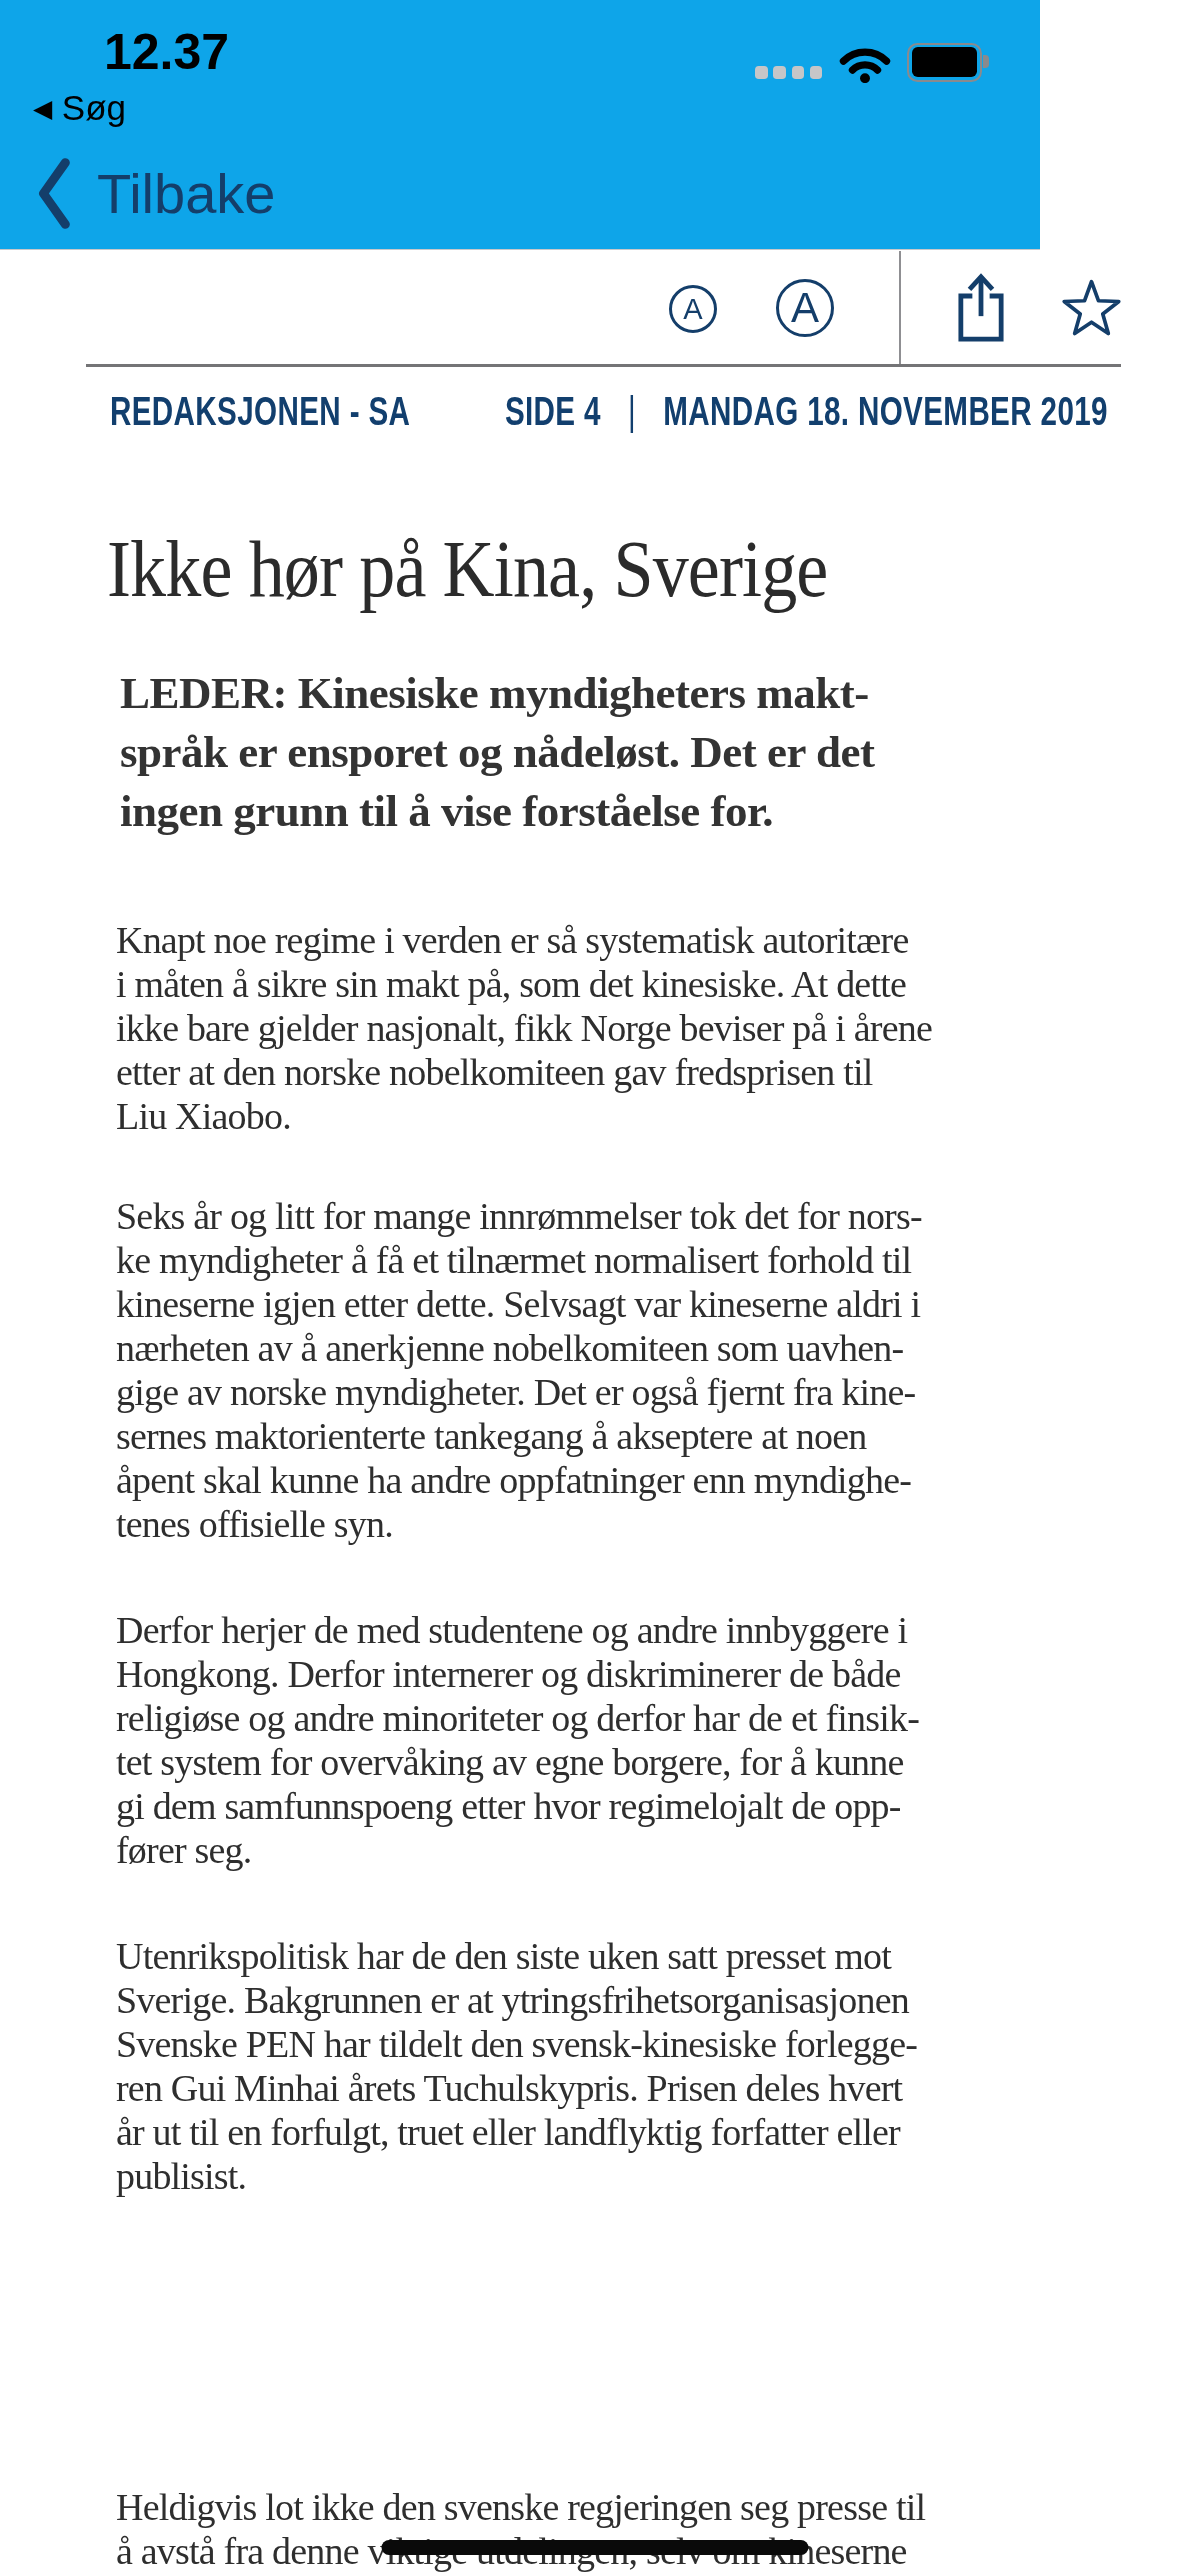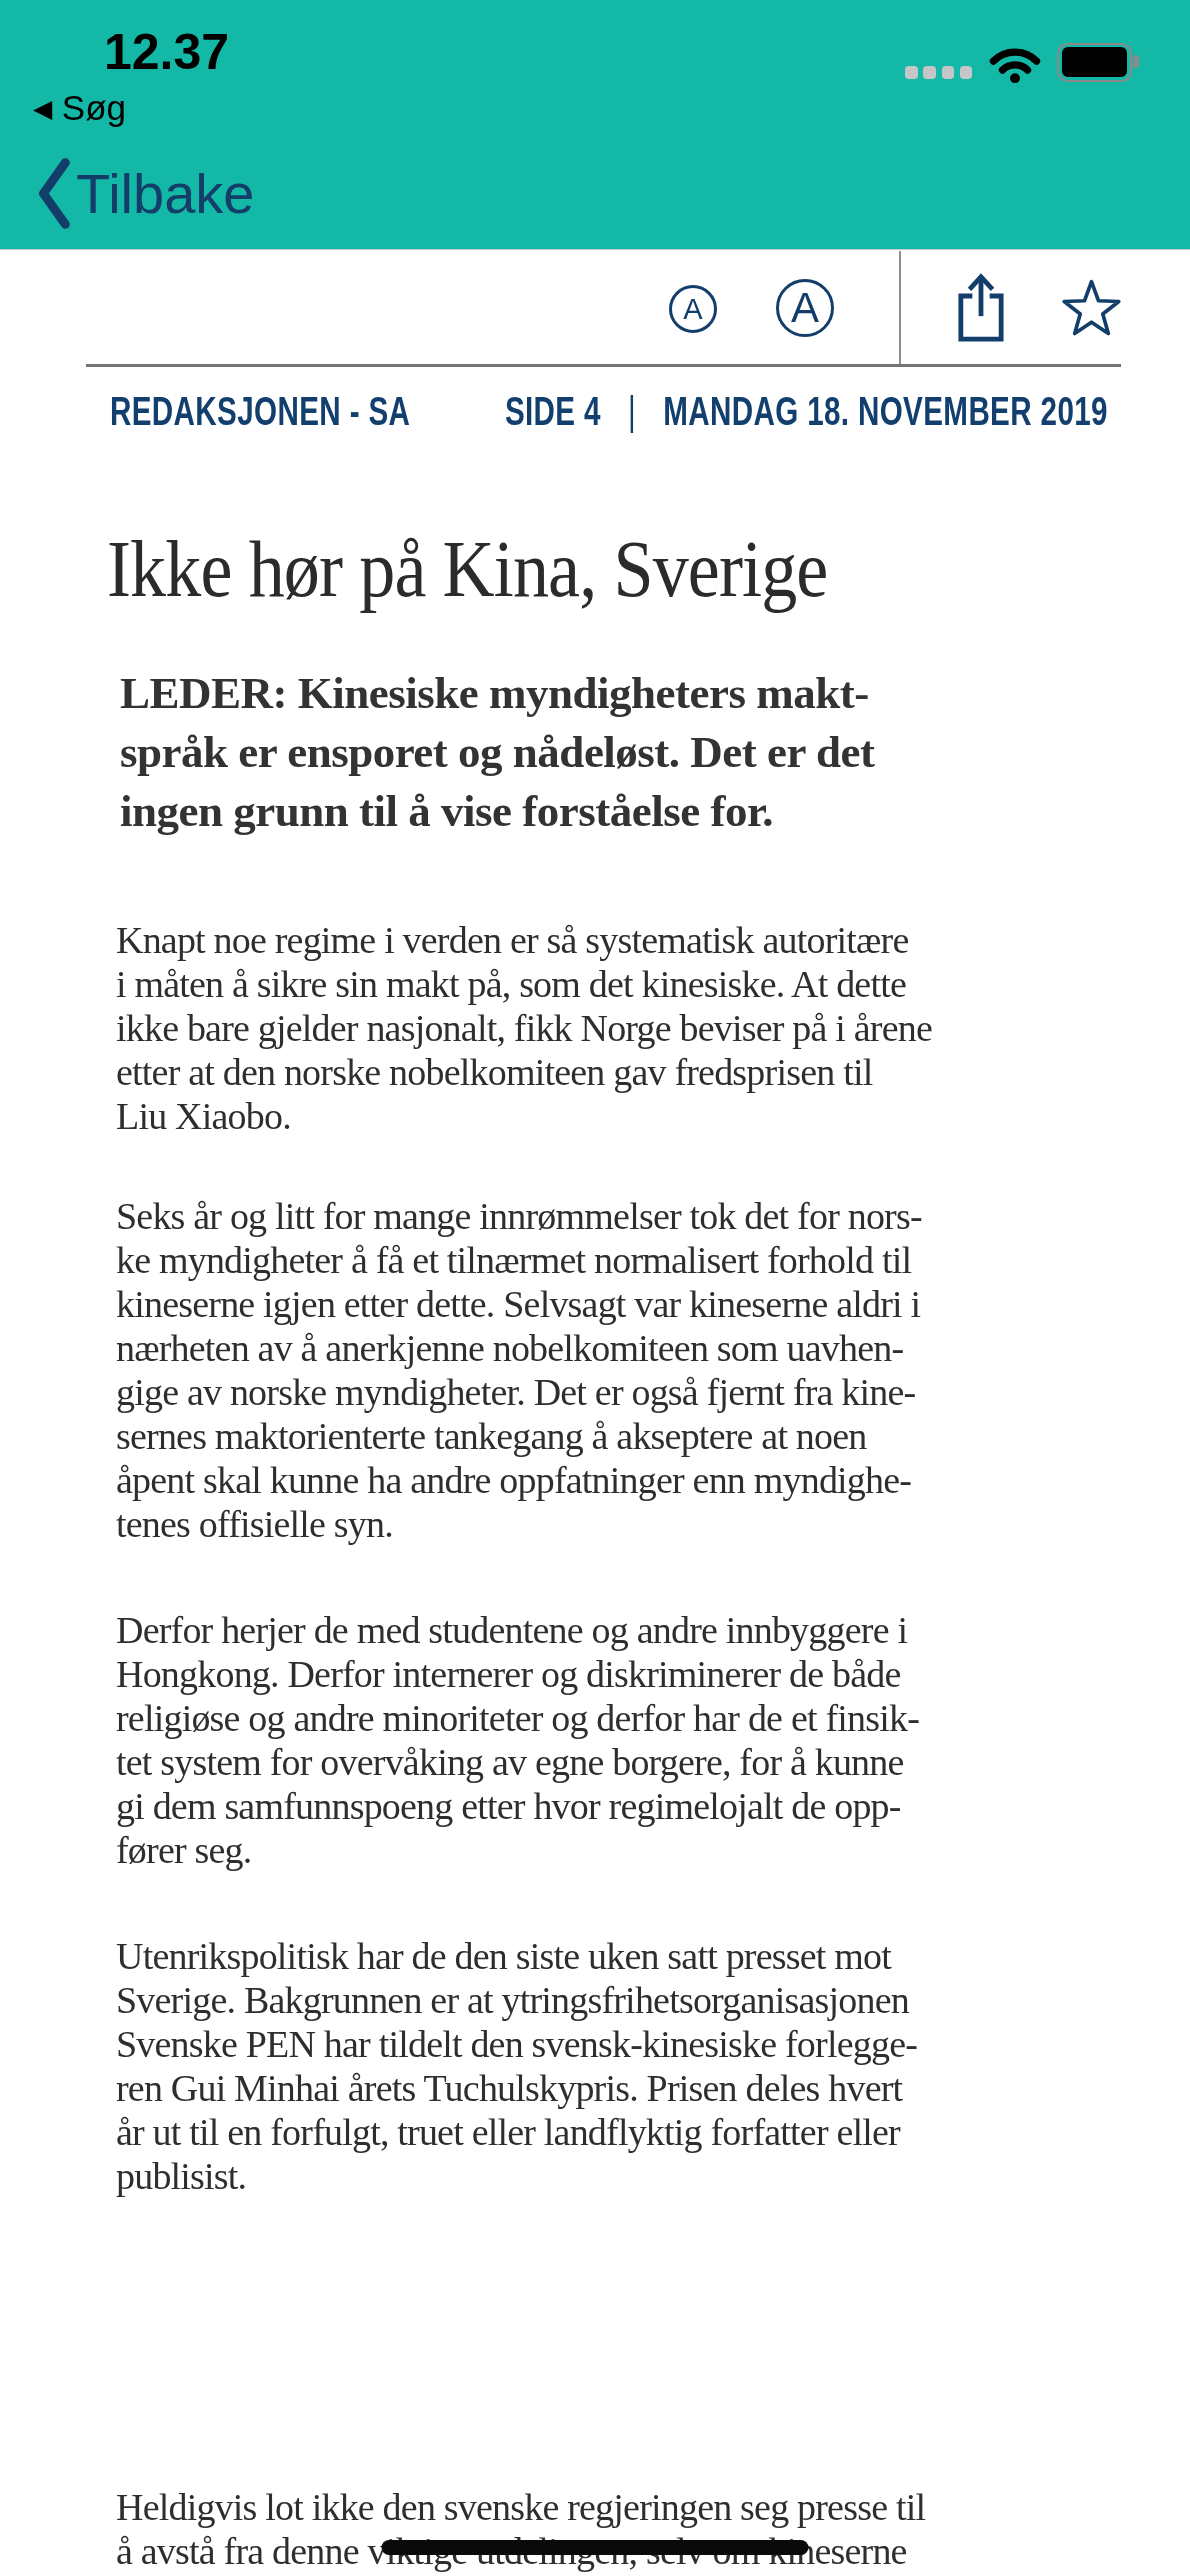--- a/index.html
+++ b/index.html
@@ -6,22 +6,22 @@
   #screen{
     position:relative;
     width:1190px;height:2576px;
     margin:0 auto;
     background:#ffffff;
     overflow:hidden;
     font-family:"Liberation Sans", sans-serif;
   }
   
   .topbar{
-    position:absolute;left:0;top:0;width:1190px;height:249px;
-    background:#14b8a6;
+    position:absolute;left:0;top:0;width:1040px;height:249px;
+    background:#0ea5e9;
     border-bottom:1.9px solid #c8c8ca;
   }
   .status-time{
     position:absolute;left:104px;top:23px;
     font-size:50px;font-weight:700;color:#000;letter-spacing:0px;
   }
   .back-to-app{
     position:absolute;left:33px;top:88px;
     font-size:35px;color:#000;
     display:flex;align-items:center;gap:9.6px;
@@ -31,21 +31,21 @@
     position:absolute;right:58px;top:38px;height:48px;
     display:flex;align-items:center;gap:15.3px;
   }
   .sig-dots{display:flex;gap:5.8px;align-items:center;margin-top:21px;}
   .sig-dots i{display:block;width:12.5px;height:12.5px;border-radius:3.8px;background:#c6c6c8;}
   .battery{position:relative;width:71px;height:35px;border:2.9px solid #8a8a8d;border-radius:10.5px;}
   .battery .fill{position:absolute;left:2.9px;top:2.9px;right:2.9px;bottom:2.9px;background:#000;border-radius:5.8px;}
   .battery .nub{position:absolute;right:-8.6px;top:10.5px;width:5.8px;height:13.4px;background:#8a8a8d;border-radius:0 3.8px 3.8px 0;}
   .nav-back{
     position:absolute;left:35px;top:155px;height:77px;
-    display:flex;align-items:center;gap:3px;cursor:pointer;
+    display:flex;align-items:center;gap:24px;cursor:pointer;
   }
   .nav-back .chev{width:38px;height:73px;}
   .nav-back .lbl{font-size:56px;color:#143e6a;}
   
   .toolbar{position:absolute;left:0;top:251px;width:1190px;height:113px;background:#fff;}
   .tb-divider{position:absolute;left:899px;top:0;width:1.9px;height:113px;background:#8f8f92;}
   .circle-btn{
     position:absolute;display:flex;align-items:center;justify-content:center;
     border:3.8px solid #143e6a;border-radius:50%;background:none;color:#143e6a;
     font-family:"Liberation Sans",sans-serif;padding:0;cursor:pointer;

